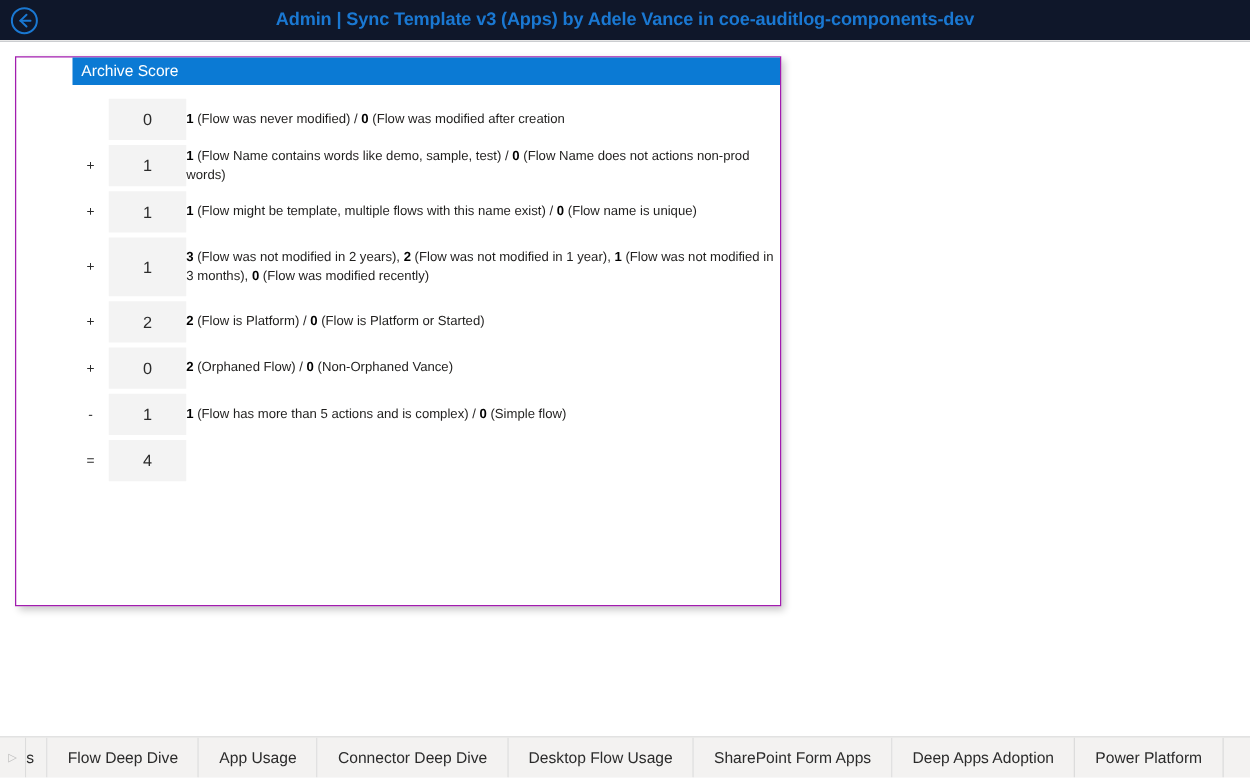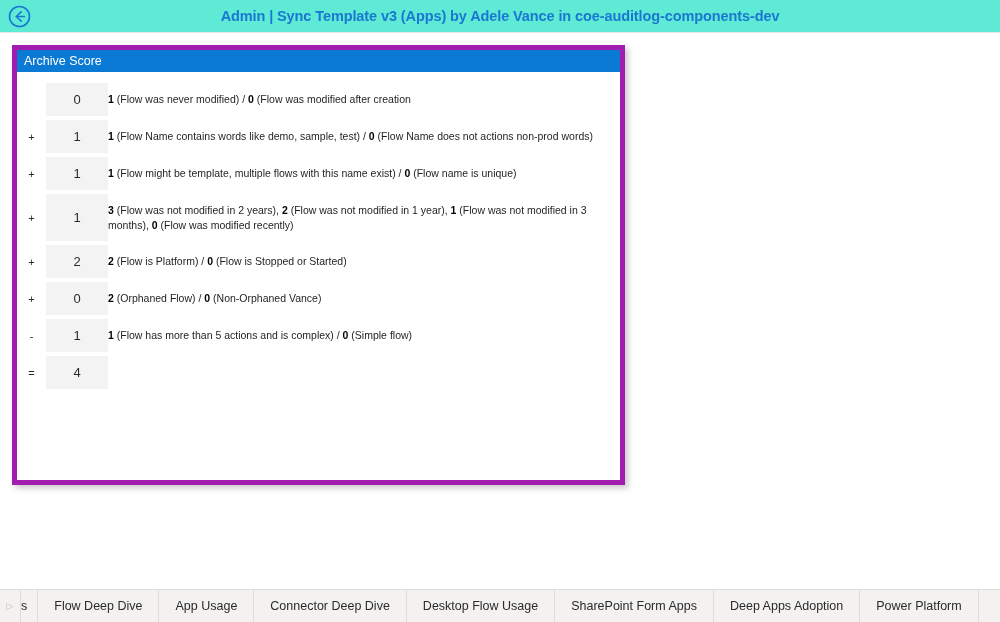--- a/index.html
+++ b/index.html
@@ -15,21 +15,21 @@
     font-family: "Liberation Sans", sans-serif;
     -webkit-font-smoothing: antialiased;
   }
 
   
   .topbar {
     position: absolute;
     left: 0; top: 0;
     width: 1000px;
     height: 33px;
-    background: #5eead4;
+    background: #0f172a;
     border-bottom: 1px solid #e8e8e8;
     box-sizing: border-box;
   }
   .back-btn {
     position: absolute;
     left: 7px; top: 4px;
     width: 25px; height: 25px;
     cursor: pointer;
     display: flex;
     align-items: center;
@@ -50,23 +50,24 @@
     white-space: nowrap;
   }
 
   
   .card {
     position: absolute;
     left: 12px; top: 45px;
     width: 613px;
     height: 440px;
     background: #ffffff;
-    border: 5px solid #a21caf;
+    border: 1px solid #a21caf;
     box-sizing: border-box;
     box-shadow: 3px 3px 6px rgba(0,0,0,0.22);
+    padding-left: 45px;
   }
   .card-header {
     height: 22px;
     background: #0b7ad4;
     color: #ffffff;
     font-size: 12.5px;
     line-height: 22px;
     padding-left: 7px;
     box-sizing: border-box;
     white-space: nowrap;
@@ -196,21 +197,21 @@
             <td class="col-desc"><b>1</b><span> (Flow might be template, multiple flows with this name exist) / </span><b>0</b><span> (Flow name is unique)</span></td>
           </tr>
           <tr class="row-tall">
             <td class="col-op">+</td>
             <td class="col-val">1</td>
             <td class="col-desc"><b>3</b><span> (Flow was not modified in 2 years), </span><b>2</b><span> (Flow was not modified in 1 year), </span><b>1</b><span> (Flow was not modified in 3 months), </span><b>0</b><span> (Flow was modified recently)</span></td>
           </tr>
           <tr>
             <td class="col-op">+</td>
             <td class="col-val">2</td>
-            <td class="col-desc"><b>2</b><span> (Flow is Platform) / </span><b>0</b><span> (Flow is Stopped or Started)</span></td>
+            <td class="col-desc"><b>2</b><span> (Flow is Platform) / </span><b>0</b><span> (Flow is Platform or Started)</span></td>
           </tr>
           <tr>
             <td class="col-op">+</td>
             <td class="col-val">0</td>
             <td class="col-desc"><b>2</b><span> (Orphaned Flow) / </span><b>0</b><span> (Non-Orphaned Vance)</span></td>
           </tr>
           <tr>
             <td class="col-op">-</td>
             <td class="col-val">1</td>
             <td class="col-desc"><b>1</b><span> (Flow has more than 5 actions and is complex) / </span><b>0</b><span> (Simple flow)</span></td>

